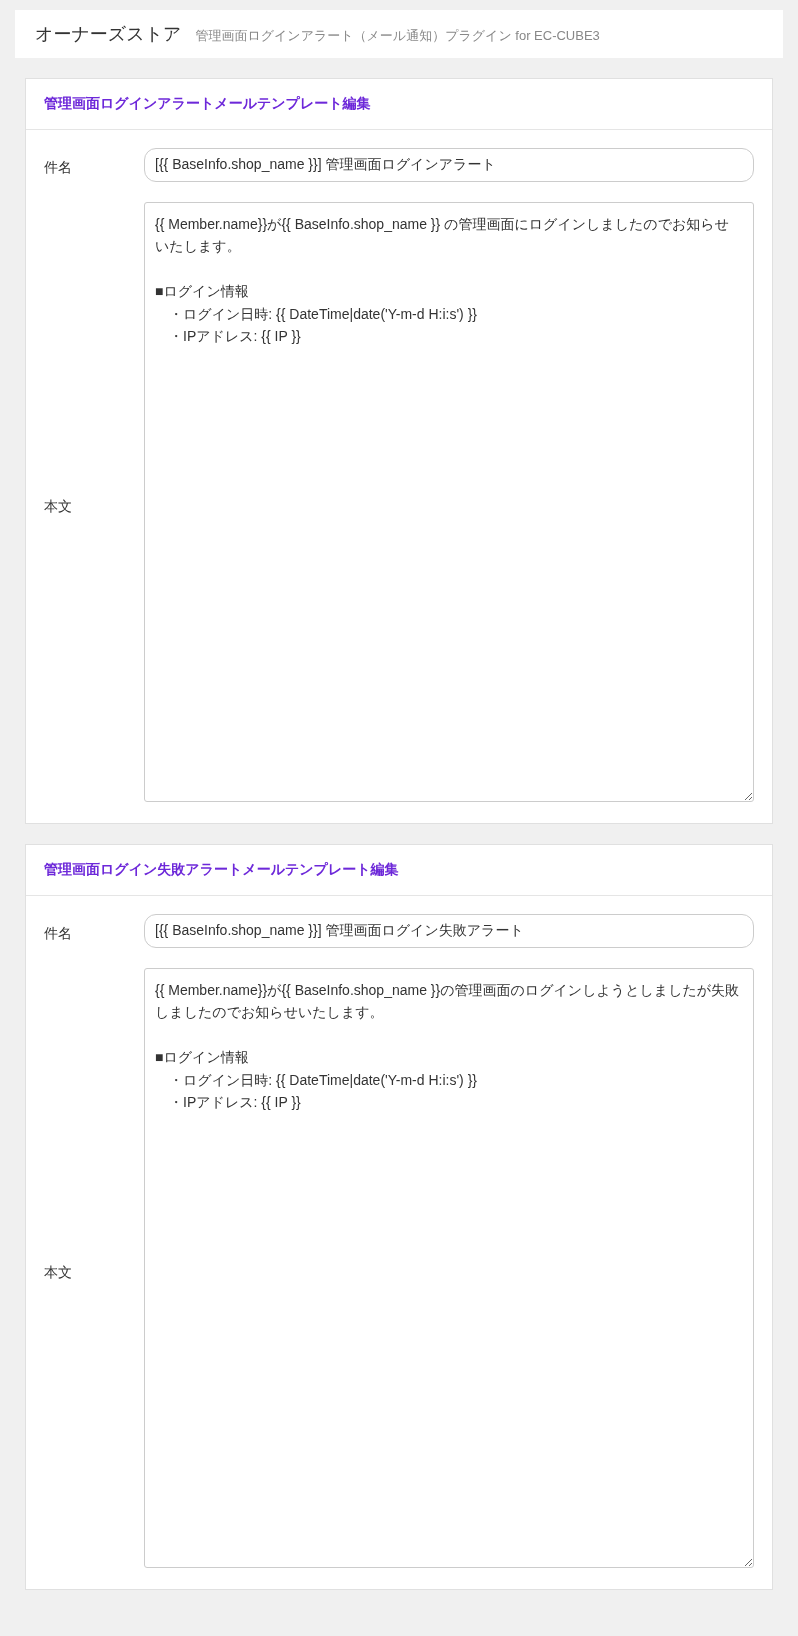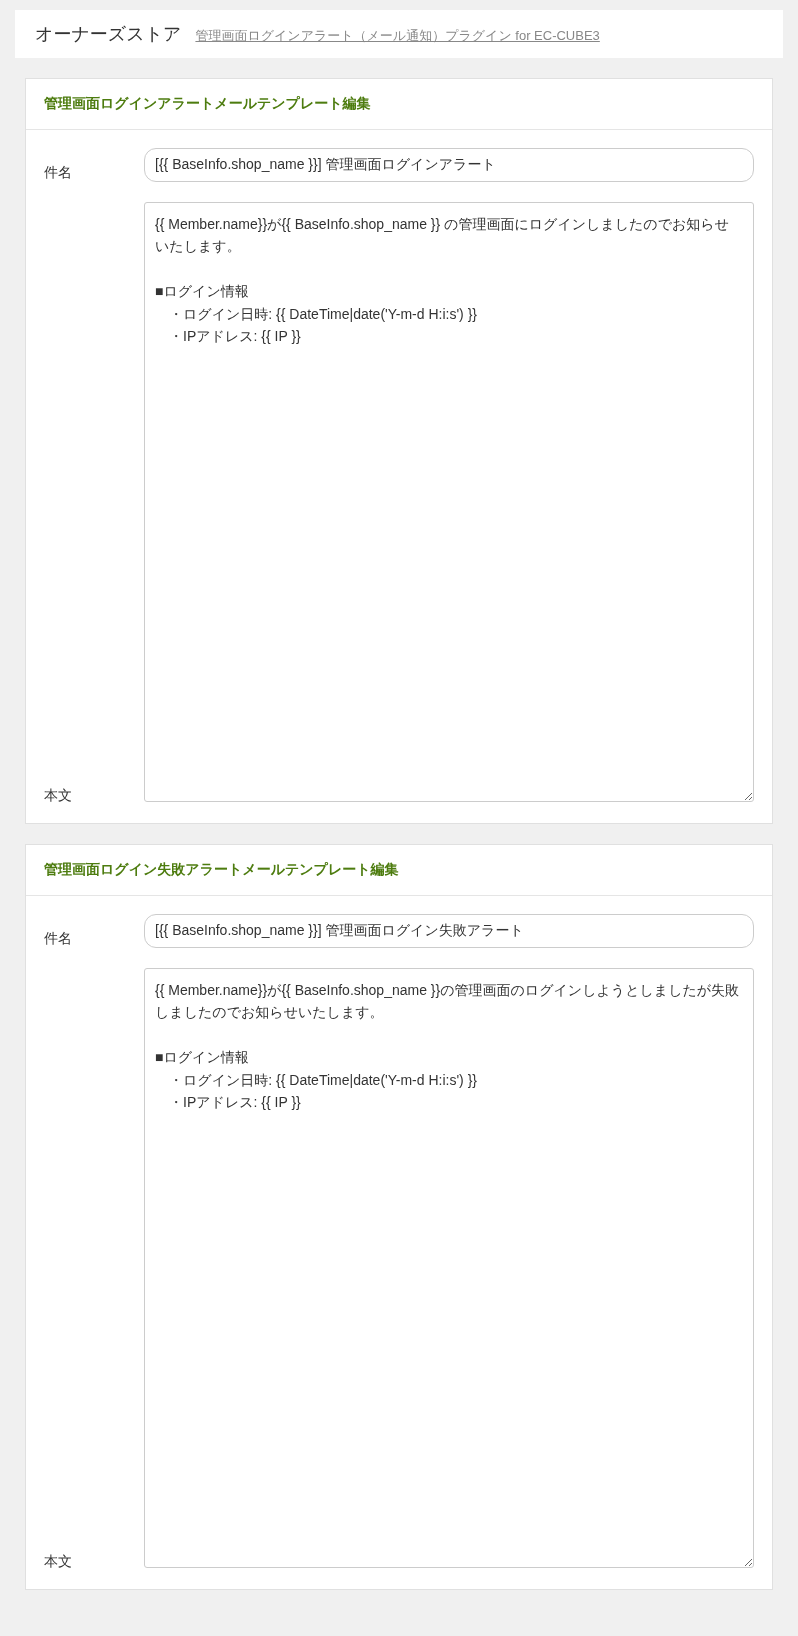--- a/index.html
+++ b/index.html
@@ -22,40 +22,39 @@
       color: #555;
     }
     .breadcrumb .bc-main {
       color: #333;
       font-size: 18px;
     }
     .breadcrumb .bc-sub {
       color: #888;
       font-size: 13px;
       margin-left: 10px;
-      text-decoration: underline;
     }
     .panel {
       background-color: #ffffff;
       margin: 20px 25px;
       border: 1px solid #e0e0e0;
     }
     .panel-header {
       padding: 16px 18px;
       border-bottom: 1px solid #e5e5e5;
       font-weight: bold;
       font-size: 14px;
-      color: #4d7c0f;
+      color: #6d28d9;
     }
     .panel-body {
       padding: 18px;
     }
     .form-row {
       display: flex;
-      align-items: flex-end;
+      align-items: center;
       margin-bottom: 20px;
     }
     .form-row:last-child {
       margin-bottom: 0;
     }
     .form-label {
       width: 100px;
       flex-shrink: 0;
       font-size: 14px;
       color: #333;

